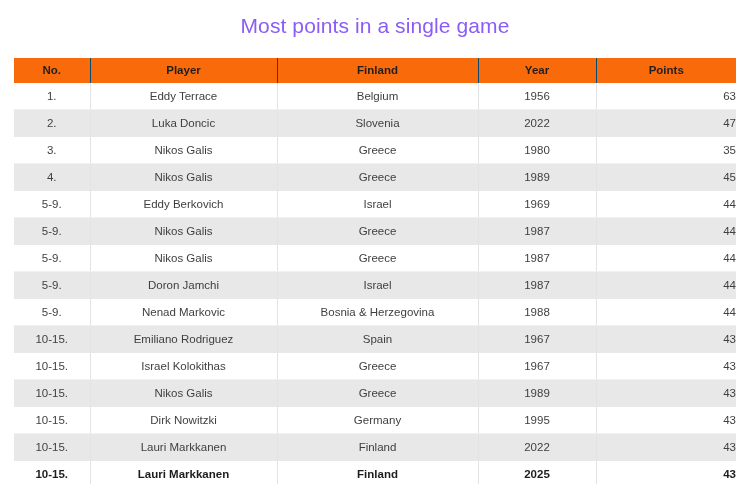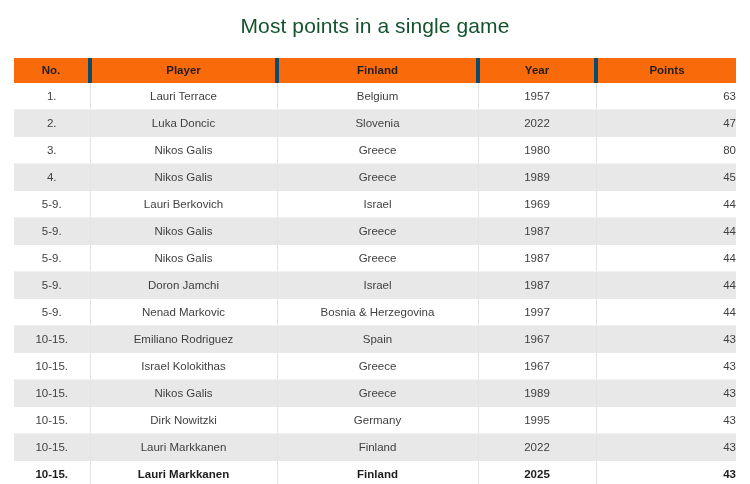--- a/index.html
+++ b/index.html
@@ -17,21 +17,21 @@
   .page {
     position: relative;
     width: 750px;
     height: 484px;
     box-sizing: border-box;
   }
   .page-title {
     text-align: center;
     font-size: 21px;
     font-weight: 400;
-    color: #14532d;
+    color: #8b5cf6;
     margin: 0;
     padding-top: 14px;
     letter-spacing: 0.1px;
   }
   .table-wrap {
     position: absolute;
     left: 14px;
     top: 58px;
     width: 722px;
   }
@@ -43,21 +43,21 @@
   }
   table.ranking th {
     background: #f96a0a;
     color: #231f20;
     font-weight: bold;
     font-size: 11.5px;
     height: 25px;
     line-height: 25px;
     padding: 0;
     text-align: center;
-    border-right: 4px solid #0c4a6e;
+    border-right: 1px solid #0c4a6e;
     vertical-align: middle;
   }
   table.ranking th:last-child {
     border-right: none;
   }
   table.ranking td {
     height: 26px;
     line-height: 26px;
     padding: 0;
     text-align: center;
@@ -115,49 +115,49 @@
           <th>No.</th>
           <th>Player</th>
           <th>Finland</th>
           <th>Year</th>
           <th>Points</th>
         </tr>
       </thead>
       <tbody id="table-body">
           <tr class="plain">
             <td>1.</td>
-            <td>Lauri Terrace</td>
+            <td>Eddy Terrace</td>
             <td>Belgium</td>
-            <td>1957</td>
+            <td>1956</td>
             <td>63</td>
           </tr>
           <tr class="alt">
             <td>2.</td>
             <td>Luka Doncic</td>
             <td>Slovenia</td>
             <td>2022</td>
             <td>47</td>
           </tr>
           <tr class="plain">
             <td>3.</td>
             <td>Nikos Galis</td>
             <td>Greece</td>
             <td>1980</td>
-            <td>80</td>
+            <td>35</td>
           </tr>
           <tr class="alt">
             <td>4.</td>
             <td>Nikos Galis</td>
             <td>Greece</td>
             <td>1989</td>
             <td>45</td>
           </tr>
           <tr class="plain">
             <td>5-9.</td>
-            <td>Lauri Berkovich</td>
+            <td>Eddy Berkovich</td>
             <td>Israel</td>
             <td>1969</td>
             <td>44</td>
           </tr>
           <tr class="alt">
             <td>5-9.</td>
             <td>Nikos Galis</td>
             <td>Greece</td>
             <td>1987</td>
             <td>44</td>
@@ -173,21 +173,21 @@
             <td>5-9.</td>
             <td>Doron Jamchi</td>
             <td>Israel</td>
             <td>1987</td>
             <td>44</td>
           </tr>
           <tr class="plain">
             <td>5-9.</td>
             <td>Nenad Markovic</td>
             <td>Bosnia &amp; Herzegovina</td>
-            <td>1997</td>
+            <td>1988</td>
             <td>44</td>
           </tr>
           <tr class="alt">
             <td>10-15.</td>
             <td>Emiliano Rodriguez</td>
             <td>Spain</td>
             <td>1967</td>
             <td>43</td>
           </tr>
           <tr class="plain">

